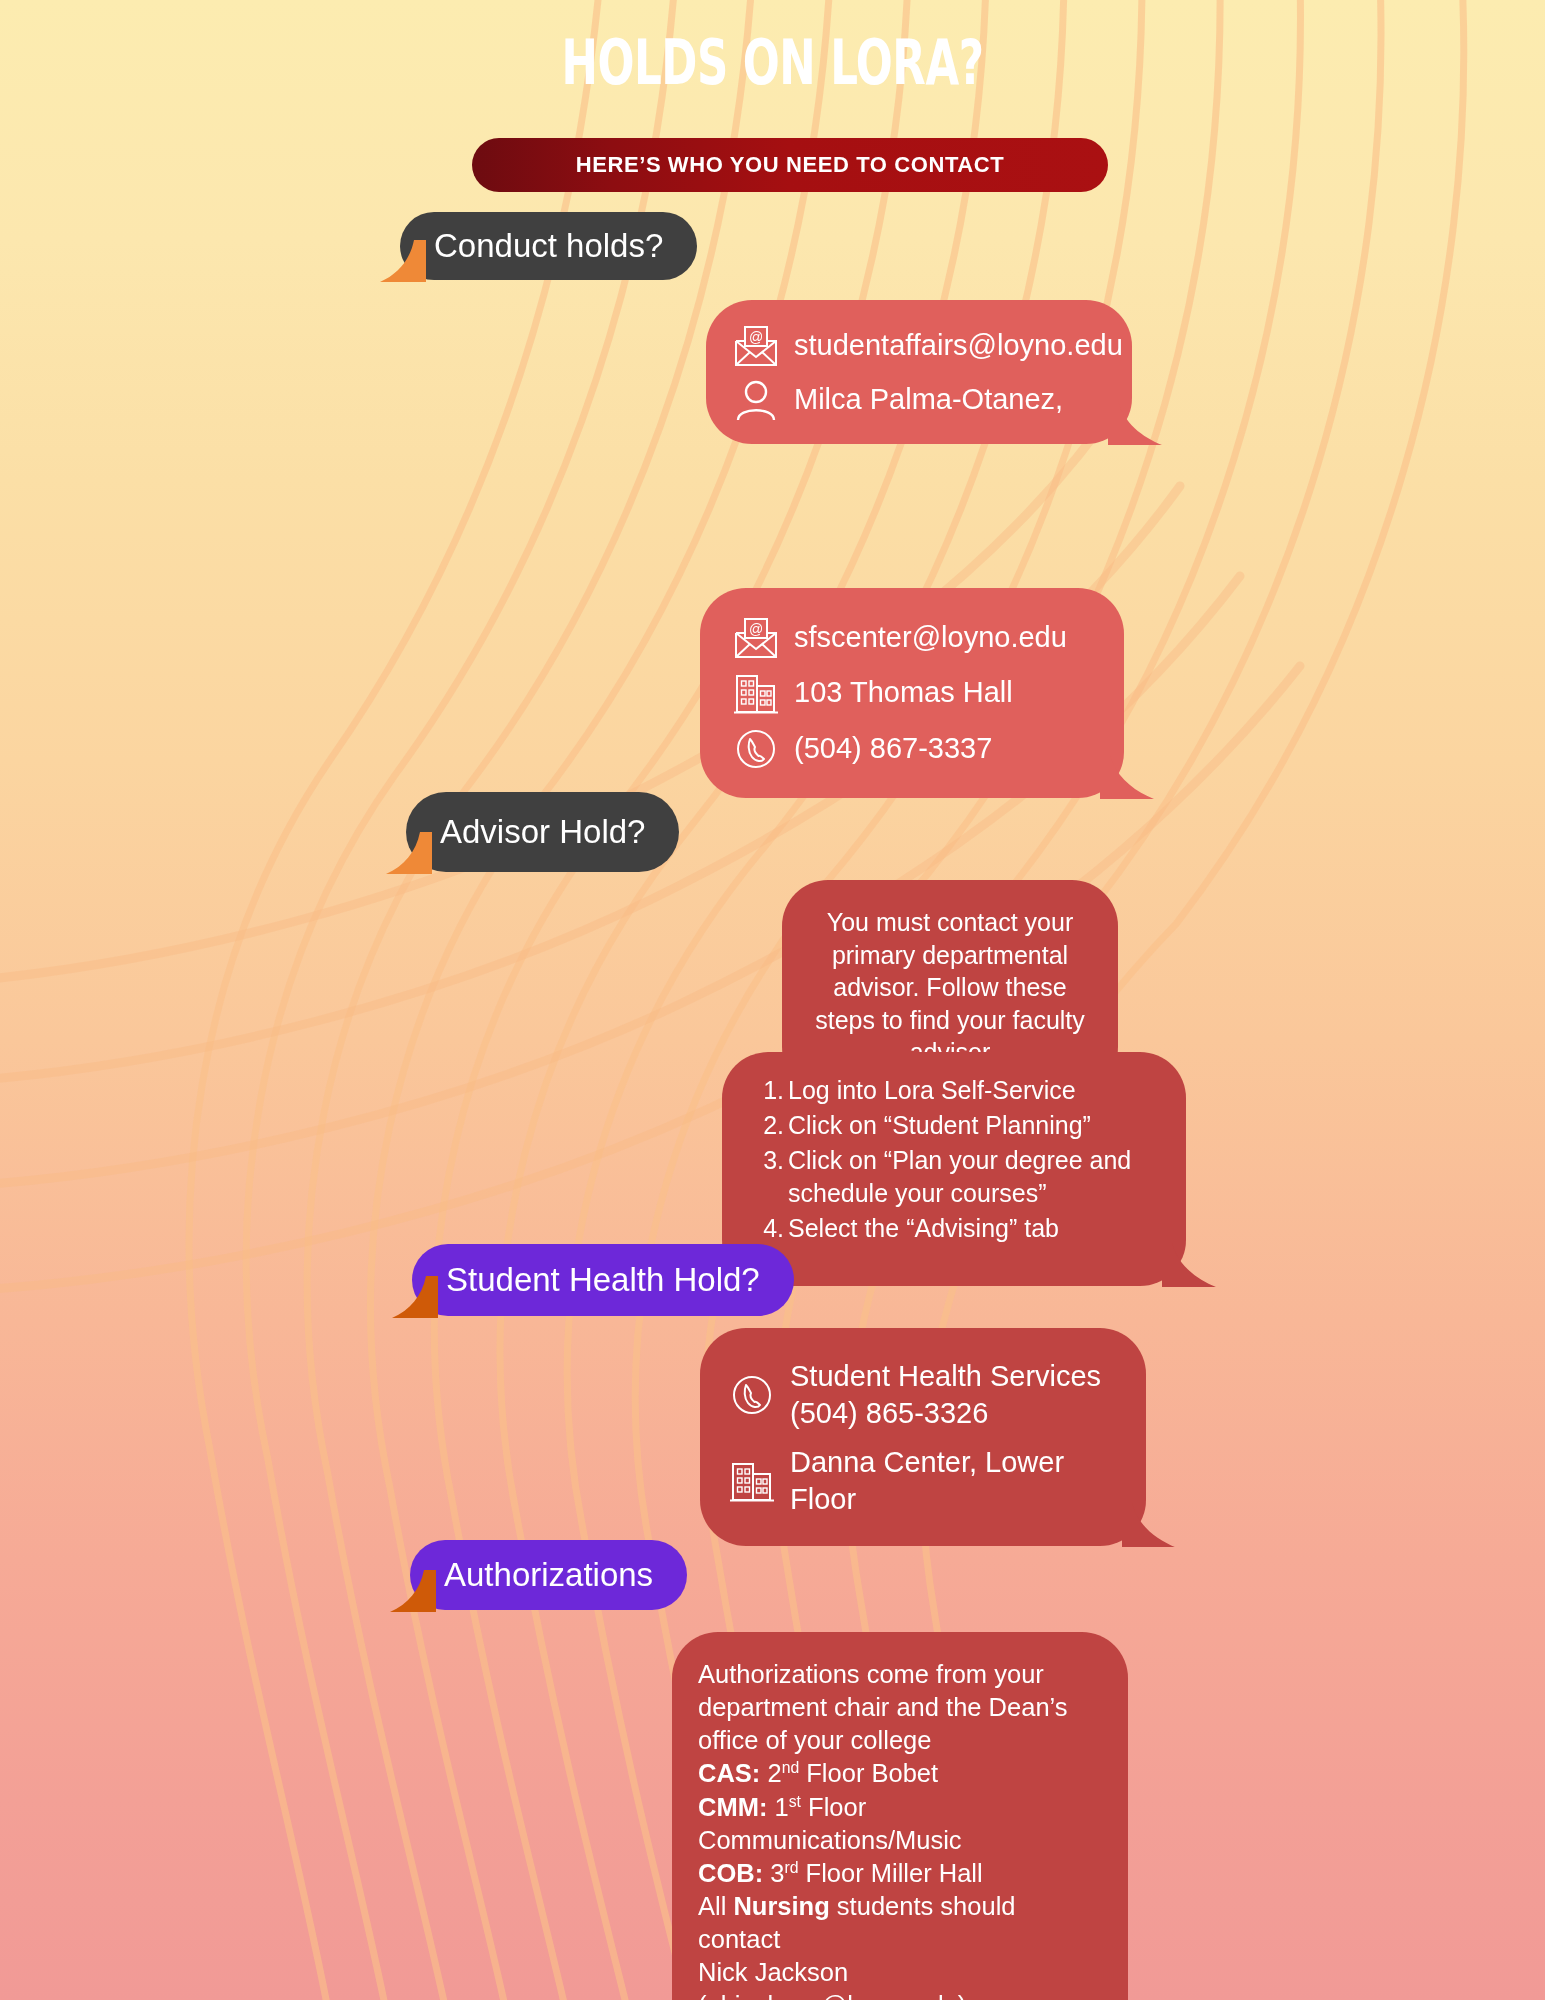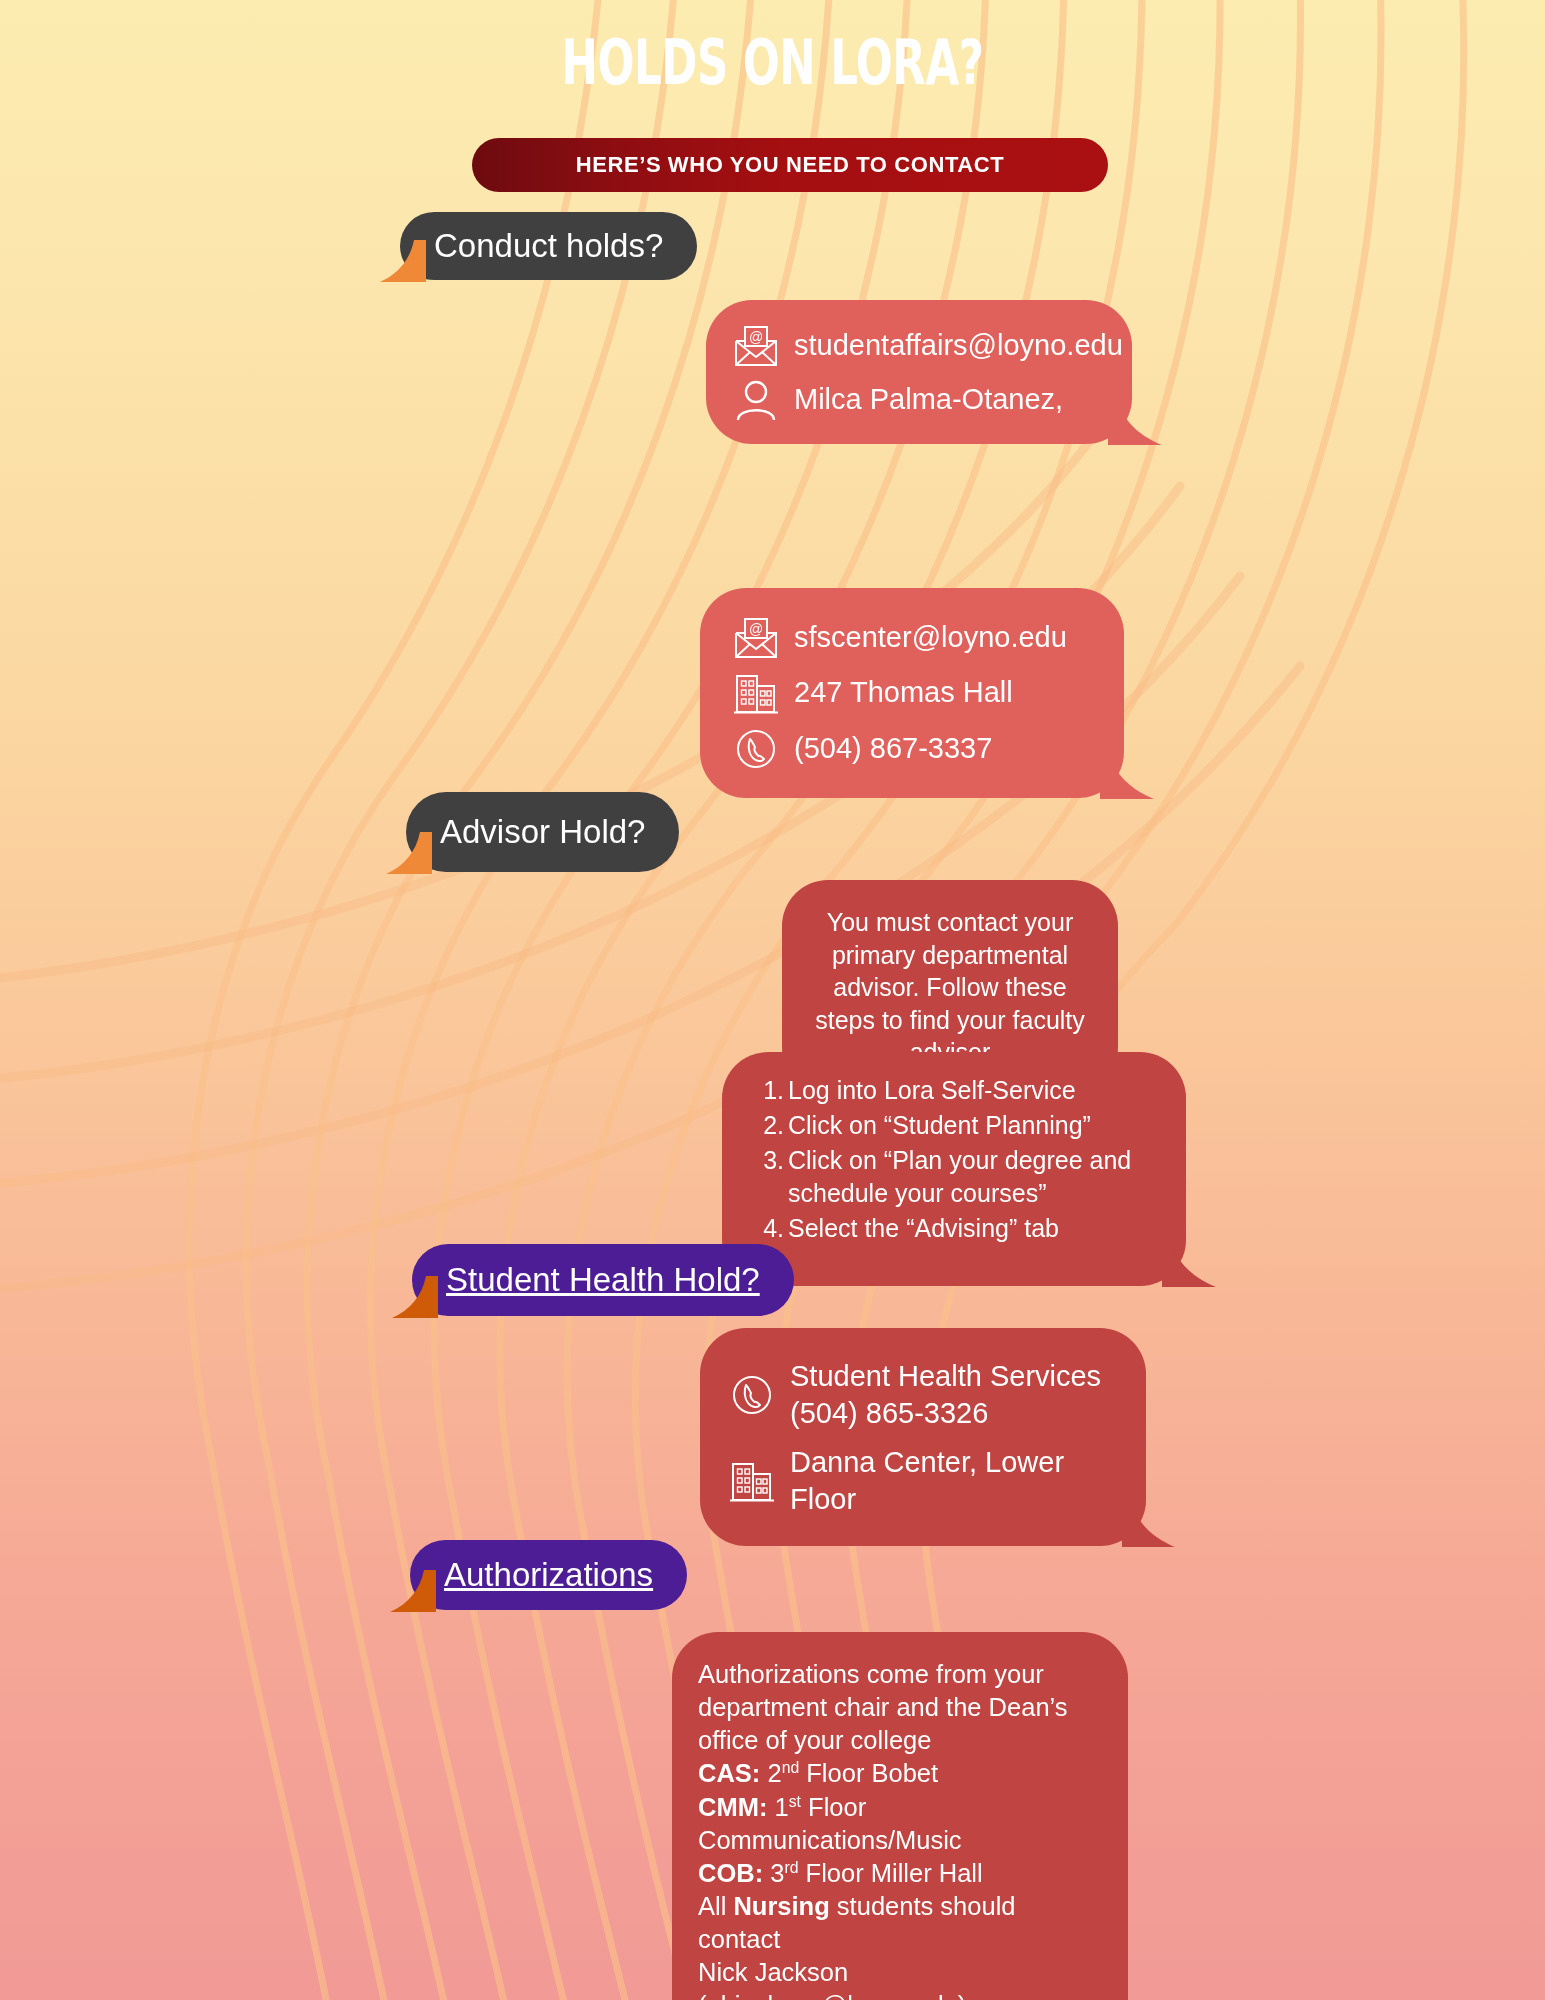--- a/index.html
+++ b/index.html
@@ -72,21 +72,21 @@
   .q-bubble {
     border-radius: 44px;
     background: #404040;
     display: flex;
     align-items: center;
     padding: 0 34px;
     font-size: 33px;
     font-weight: 400;
     white-space: nowrap;
   }
-  .q-bubble.dark { background: #4c1d95; text-decoration: underline; }
+  .q-bubble.dark { background: #6d28d9; }
   .q-tail {
     position: absolute;
     left: -20px;
     bottom: -2px;
     width: 46px;
     height: 42px;
     background: #ef8937;
     clip-path: path("M46,0 L46,42 L0,42 C18,34 30,20 34,0 Z");
   }
   .q-bubble.dark .q-tail { background: #cf5a08; }
@@ -224,21 +224,21 @@
         <rect x="9.5" y="20" width="4.5" height="5" fill="none" stroke="#fff" stroke-width="1.4"></rect>
         <rect x="17" y="20" width="4.5" height="5" fill="none" stroke="#fff" stroke-width="1.4"></rect>
         <rect x="9.5" y="29" width="4.5" height="5" fill="none" stroke="#fff" stroke-width="1.4"></rect>
         <rect x="17" y="29" width="4.5" height="5" fill="none" stroke="#fff" stroke-width="1.4"></rect>
         <rect x="28.5" y="21" width="4.5" height="5" fill="none" stroke="#fff" stroke-width="1.4"></rect>
         <rect x="35" y="21" width="4" height="5" fill="none" stroke="#fff" stroke-width="1.4"></rect>
         <rect x="28.5" y="30" width="4.5" height="5" fill="none" stroke="#fff" stroke-width="1.4"></rect>
         <rect x="35" y="30" width="4" height="5" fill="none" stroke="#fff" stroke-width="1.4"></rect>
         <line x1="2" y1="42.5" x2="46" y2="42.5" stroke="#fff" stroke-width="2"></line>
       </svg>
-      <span class="txt">247 Thomas Hall</span>
+      <span class="txt">103 Thomas Hall</span>
     </div>
 
     <div class="row">
       <svg class="icon" width="48" height="46" viewBox="0 0 48 46">
         <circle cx="24" cy="23" r="18" fill="none" stroke="#fff" stroke-width="2"></circle>
         <path d="M18 13 C16 18, 16 26, 20 31 C24 36, 30 36, 32 33 C30 31, 28 29, 26.5 30 C23 27, 21.5 24, 23 21 C21.8 19, 20 15, 18 13 Z" fill="none" stroke="#fff" stroke-width="2" stroke-linejoin="round"></path>
       </svg>
       <span class="txt">(504) 867-3337</span>
     </div>
   </div>

